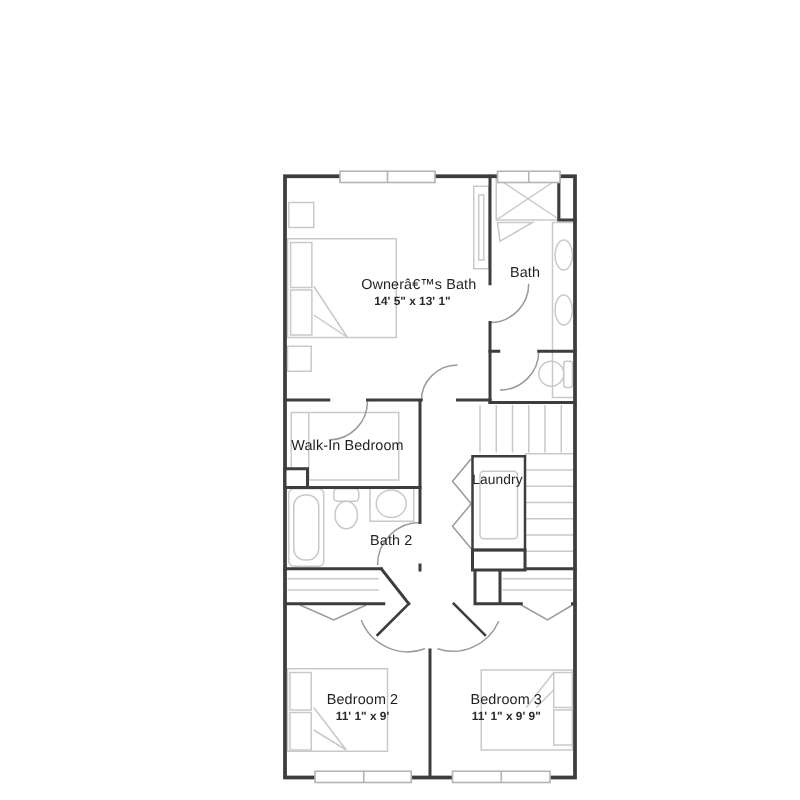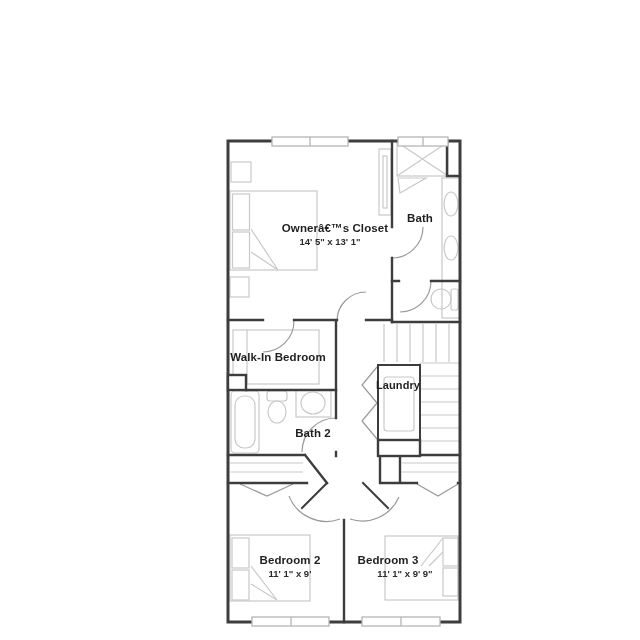--- a/index.html
+++ b/index.html
@@ -5,21 +5,21 @@
   html,body{margin:0;padding:0;background:#ffffff;}
   #canvas{
     position:relative;width:640px;height:640px;background:#ffffff;overflow:hidden;
     font-family:"Liberation Sans", sans-serif;
   }
   #plan-svg{position:absolute;left:0;top:0;}
   .label{
     position:absolute;transform:translate(-50%,-50%);
     white-space:nowrap;color:#1f1f1f;text-align:center;line-height:1;
   }
-  .room-name{font-size:11.5px;font-weight:700;letter-spacing:0.1px;}
+  .room-name{font-size:11.5px;font-weight:400;letter-spacing:0.1px;}
   .room-dims{font-size:9.5px;font-weight:600;color:#2b2b2b;}
 </style>
 </head>
 <body>
 
 <div id="canvas">
 
   <svg id="plan-svg" width="640" height="640" viewBox="0 0 640 640">
 
     <g stroke="#c9c9c9" stroke-width="1.2" fill="none">
@@ -169,30 +169,30 @@
         <rect x="252" y="617" width="77" height="9"></rect>
           <path d="M291,617 V626"></path>
       </g>
       <g>
         <rect x="362" y="617" width="78" height="9"></rect>
           <path d="M401,617 V626"></path>
       </g>
     </g>
   </svg>
 
-  <div class="label room-name" style="left:335px;top:229px;">Ownerâ€™s Closet</div>
+  <div class="label room-name" style="left:335px;top:229px;">Ownerâ€™s Bath</div>
   <div class="label room-dims" style="left:330px;top:242px;">14' 5" x 13' 1"</div>
 
   <div class="label room-name" style="left:420px;top:219px;">Bath</div>
 
   <div class="label room-name" style="left:278px;top:358px;">Walk-In Bedroom</div>
 
   <div class="label room-name" style="left:398px;top:385px;font-size:11px;">Laundry</div>
 
   <div class="label room-name" style="left:281px;top:434px;margin-left:32px;">Bath 2</div>
 
   <div class="label room-name" style="left:290px;top:561px;text-align:right;">Bedroom 2</div>
   <div class="label room-dims" style="left:290px;top:574px;">11' 1" x 9'</div>
 
-  <div class="label room-name" style="left:388px;top:561px;">Bedroom 3</div>
+  <div class="label room-name" style="left:405px;top:561px;">Bedroom 3</div>
   <div class="label room-dims" style="left:405px;top:574px;">11' 1" x 9' 9"</div>
 
 </div>
 
 </body></html>

